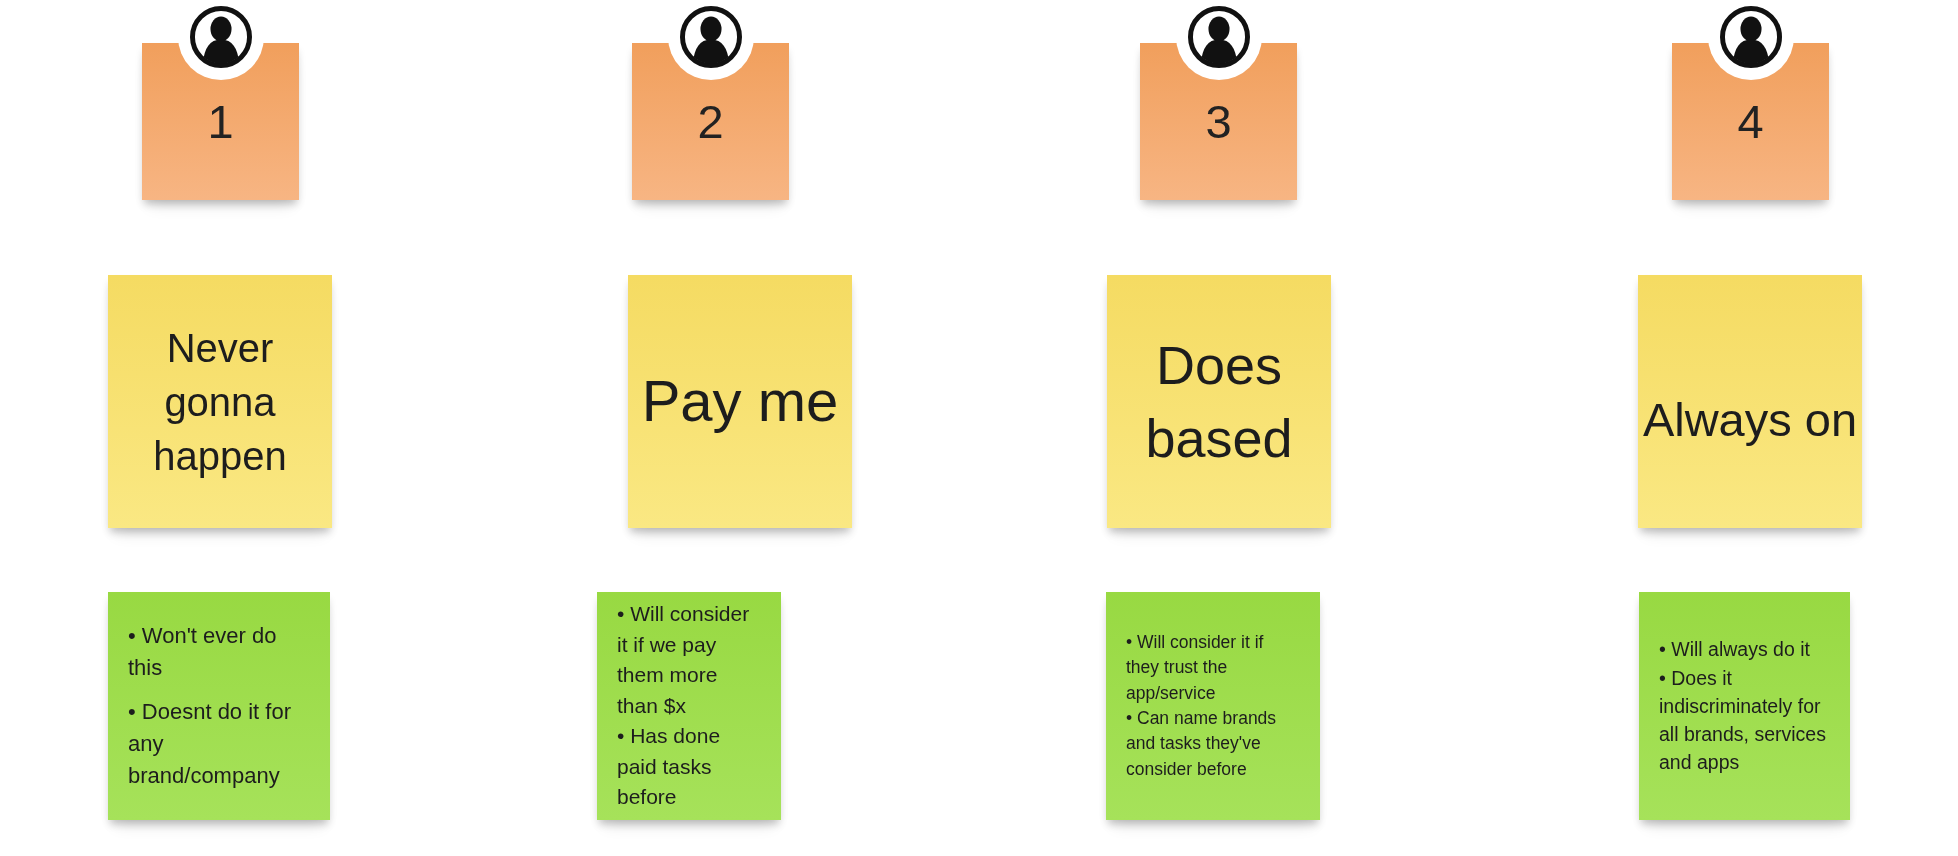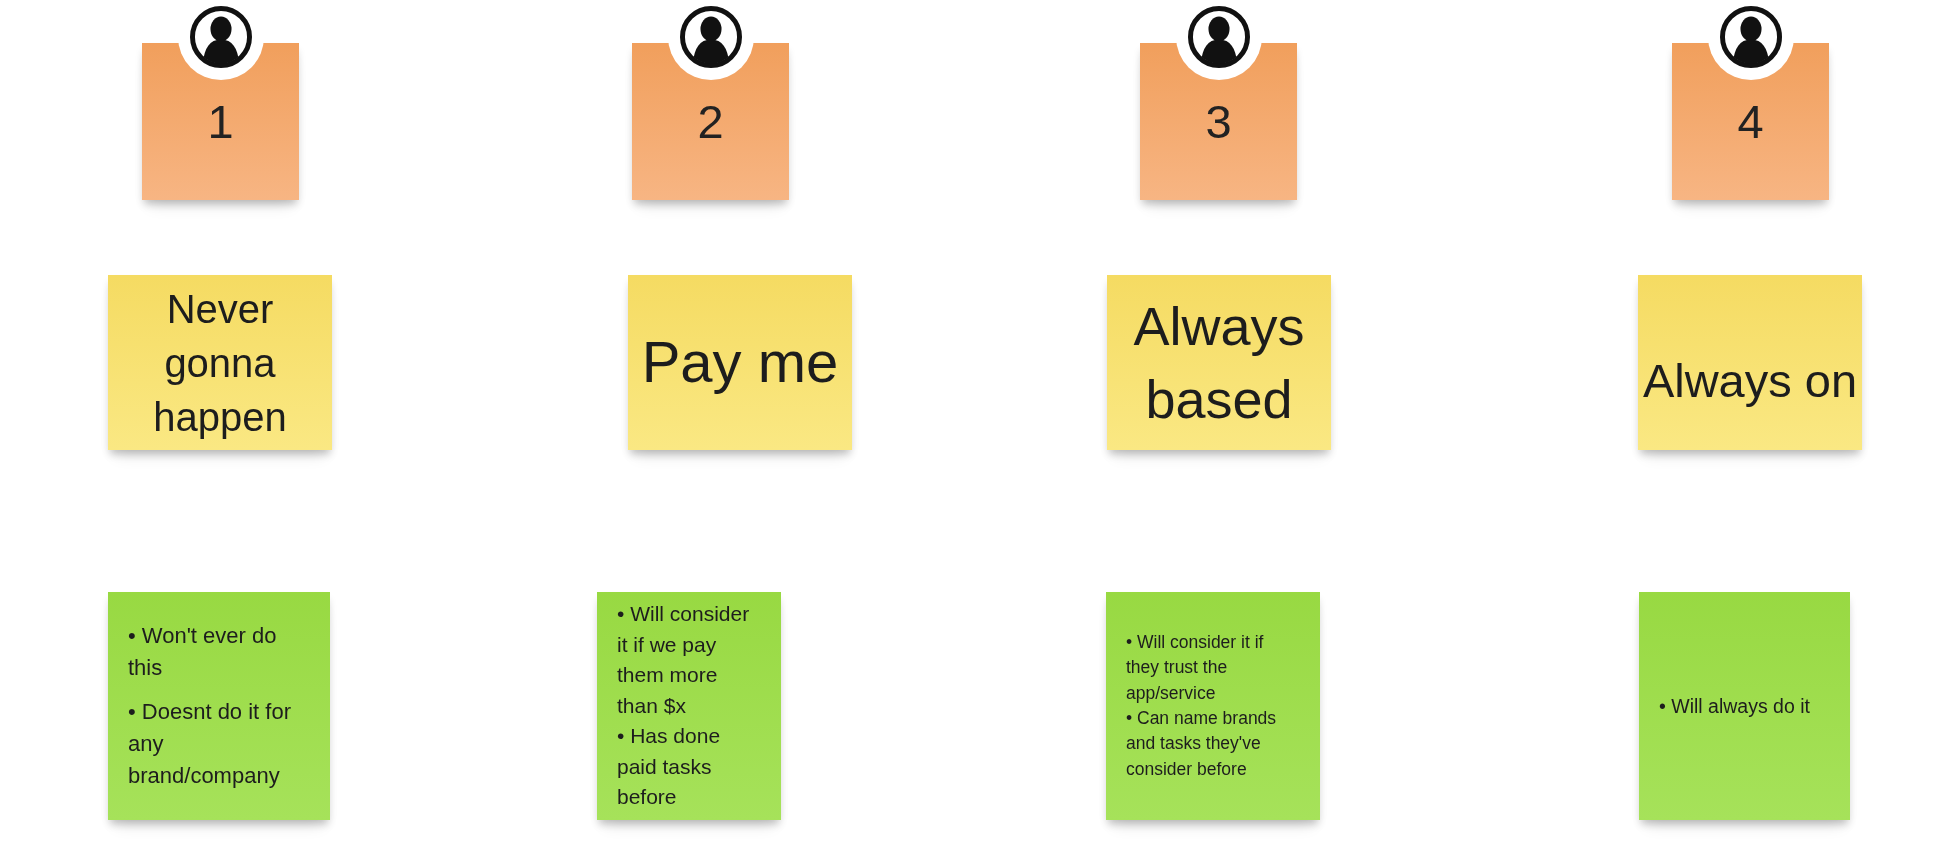--- a/index.html
+++ b/index.html
@@ -49,21 +49,21 @@
     position: absolute;
     top: -37px;
     left: 50%;
     transform: translateX(-50%);
     width: 62px;
     height: 62px;
   }
   
   .note.yellow {
     width: 224px;
-    height: 175px;
+    height: 253px;
     top: 275px;
     background: linear-gradient(180deg, #F5DB62 0%, #FAE883 100%);
     display: flex;
     align-items: center;
     justify-content: center;
     text-align: center;
     padding: 0 0;
     box-sizing: border-box;
   }
   .note-title { line-height: 1.35; color: #1d1d1d; }
@@ -173,21 +173,21 @@
           </defs>
         <circle cx="50" cy="50" r="46" fill="#ffffff" stroke="#111111" stroke-width="8"></circle>
         <g clip-path="url(#clip3)">
           <ellipse cx="50" cy="37" rx="17" ry="20" fill="#111111"></ellipse>
           <path d="M50 54 C 31 54 23 68 20 96 L80 96 C77 68 69 54 50 54 Z" fill="#111111"></path>
         </g>
       </svg>
       <div class="note-number">3</div>
     </div>
     <div class="note yellow">
-      <div class="note-title">Always based</div>
+      <div class="note-title">Does based</div>
     </div>
     <div class="note green">
       <div class="note-bullets">• Will consider it if they trust the app/service</div>
       <div class="note-bullets">• Can name brands and tasks they've consider before</div>
     </div>
   </div>
 
   <div class="col c4">
     <div class="note orange">
       <div class="avatar-halo"></div>
@@ -203,16 +203,17 @@
           <path d="M50 54 C 31 54 23 68 20 96 L80 96 C77 68 69 54 50 54 Z" fill="#111111"></path>
         </g>
       </svg>
       <div class="note-number">4</div>
     </div>
     <div class="note yellow">
       <div class="note-title">Always on</div>
     </div>
     <div class="note green">
       <div class="note-bullets">• Will always do it</div>
+      <div class="note-bullets">• Does it indiscriminately for all brands, services and apps</div>
     </div>
   </div>
 
 </div>
 
 </body></html>

